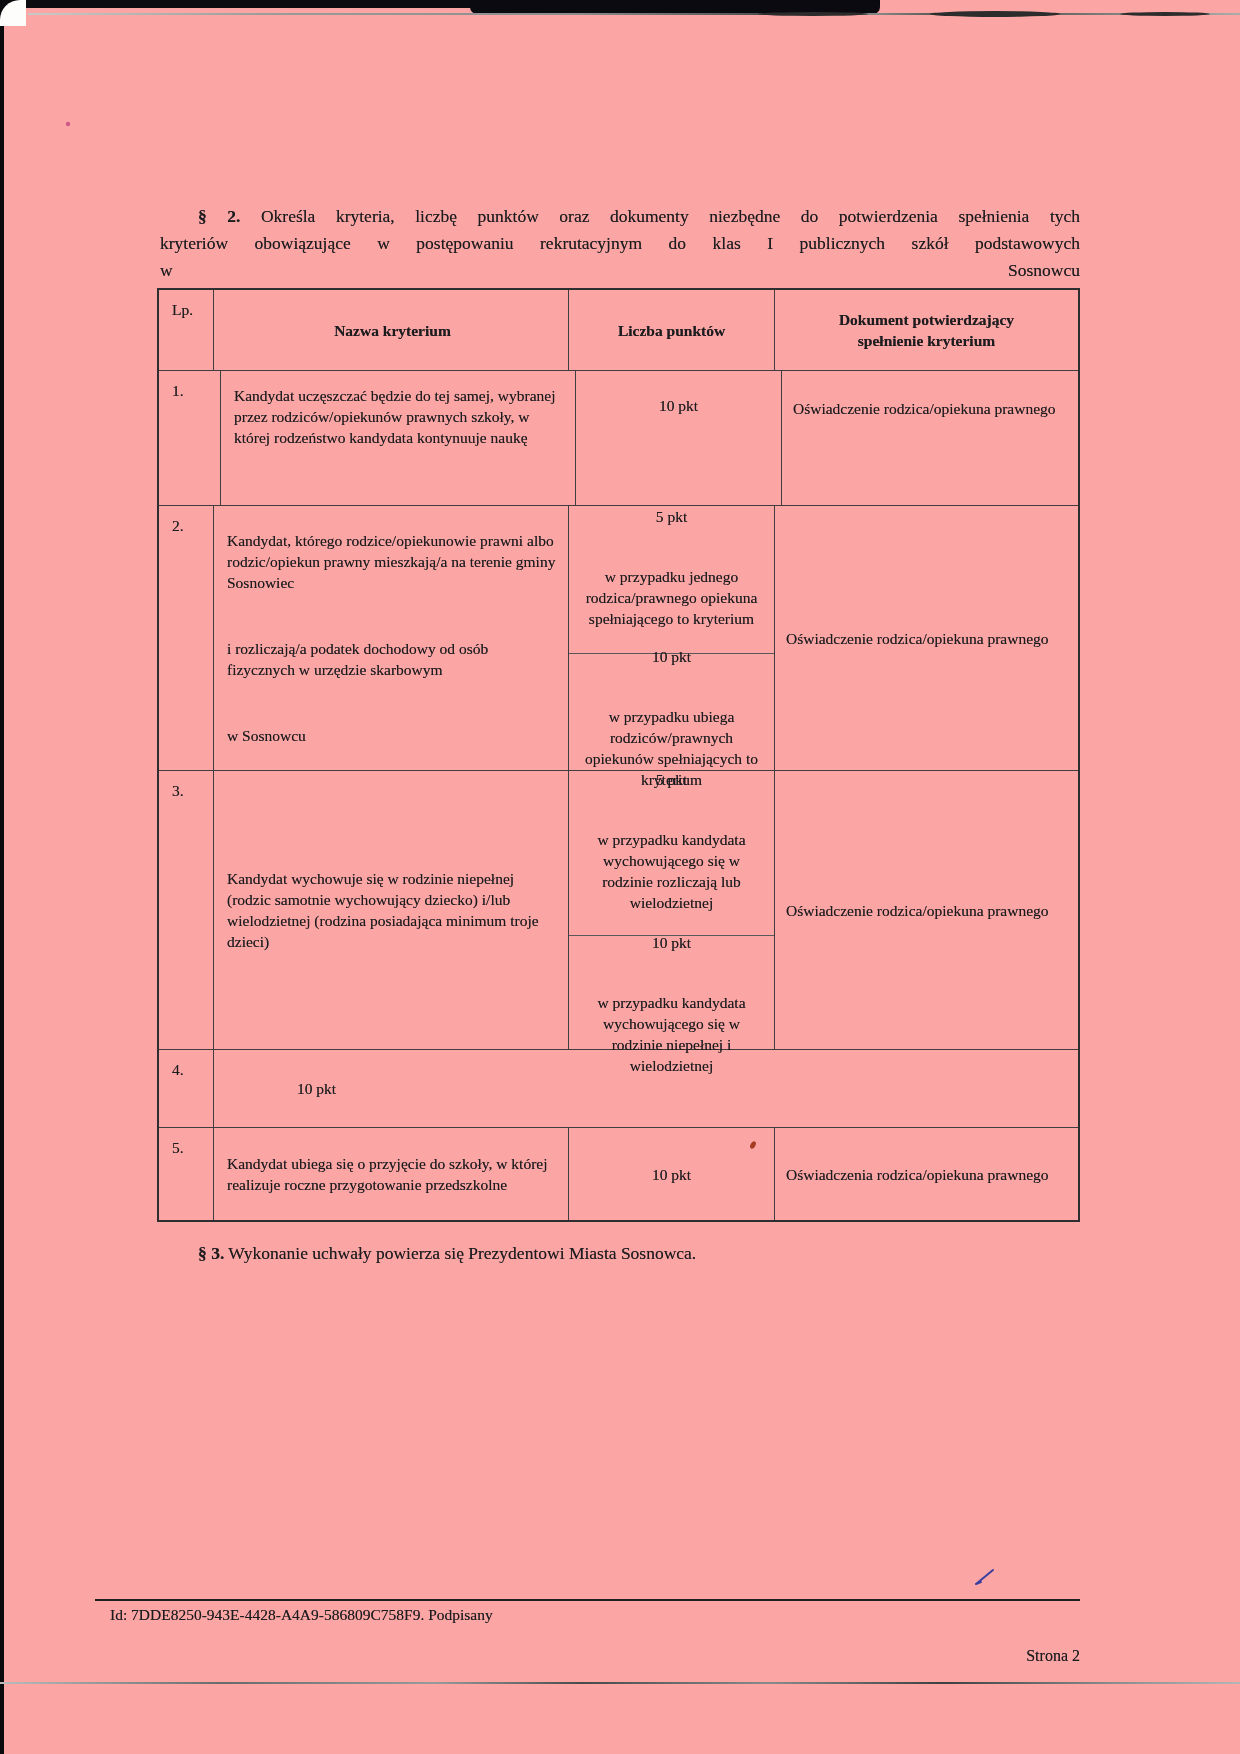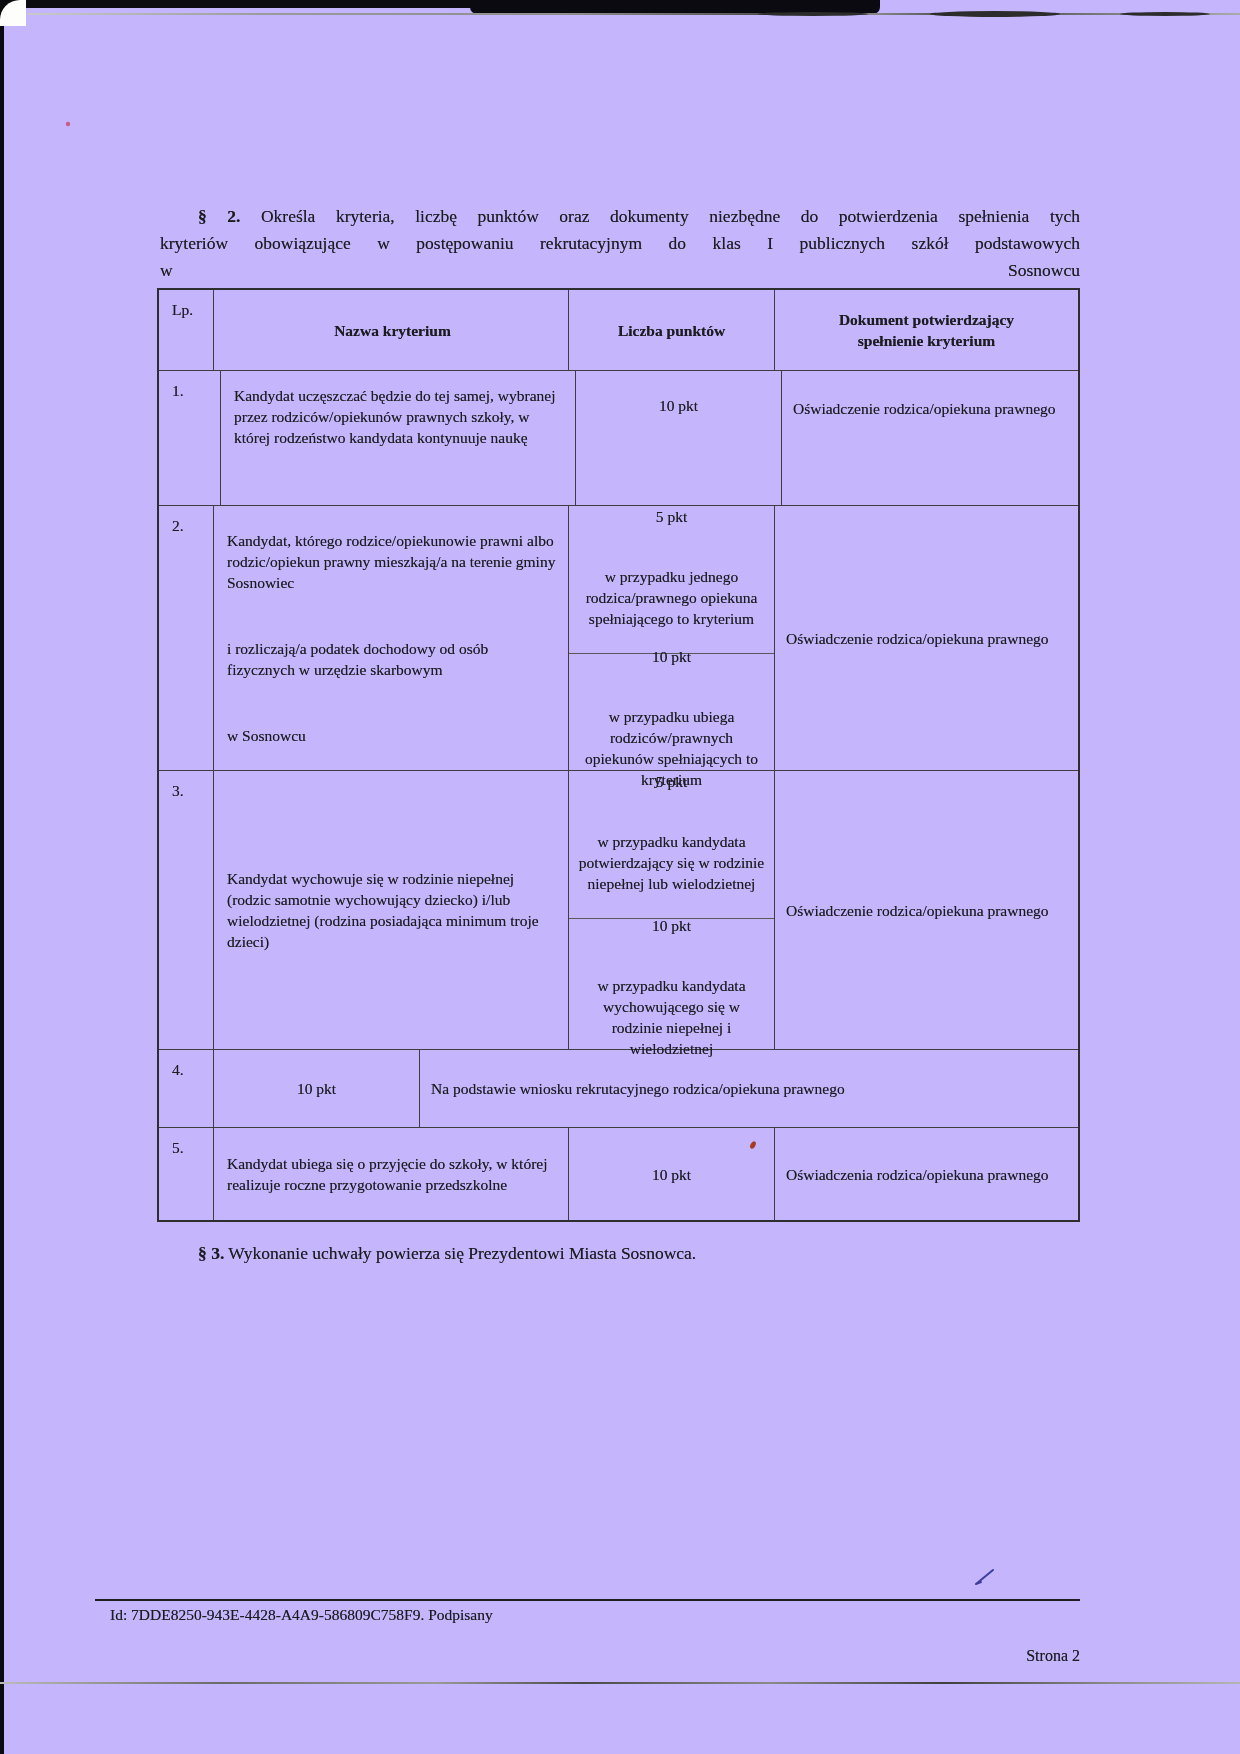--- a/index.html
+++ b/index.html
@@ -1,19 +1,19 @@
 <!DOCTYPE html>
 <html><head>
 <meta charset="utf-8">
 <style>
   * { margin:0; padding:0; box-sizing:border-box; }
   body { background:#d8d8d8; font-family:"Liberation Serif", serif; }
   .page {
     position:relative; width:1240px; height:1754px;
-    background:#c4b5fd; overflow:hidden; color:#1c1c1e;
+    background:#fca5a5; overflow:hidden; color:#1c1c1e;
     text-shadow: 0 0 0.5px rgba(30,30,35,.6);
   }
   
   .scan-edge-left { position:absolute; left:0; top:0; width:4px; height:1754px; background:#0b0b0d; }
   .scan-edge-top-thin { position:absolute; left:0; top:0; width:878px; height:8px; background:#0c0c10; }
   .scan-edge-top-thick { position:absolute; left:470px; top:0; width:410px; height:14px; background:#0a0a10; border-radius:0 0 7px 7px; }
   .scan-corner { position:absolute; left:0; top:0; width:26px; height:26px; background:#0b0b0d; }
   .scan-corner::after { content:""; position:absolute; inset:0; background:#fdfdfb; border-radius:20px 0 0 0; }
   .scan-line-top { position:absolute; left:28px; top:13px; width:1212px; height:2px;
     background:linear-gradient(90deg,#c9c9c9,#9a9a9a 20%,#8d8d8d 45%,#4a4a4a 62%,#888 70%,#3a3a3a 78%,#777 88%,#aaa); }
@@ -135,39 +135,36 @@
     </div>
 
     <div class="trow r2" style="height:279px">
       <div class="cell c-lp">3.</div>
       <div class="cell c-crit">
         <div>Kandydat wychowuje się w rodzinie niepełnej (rodzic samotnie wychowujący dziecko) i/lub wielodzietnej (rodzina posiadająca minimum troje dzieci)</div>
       </div>
       <div class="cell c-pts split">
         <div class="sub" style="height:140px">
           <div class="pv">5 pkt</div>
-          <div class="pn">w przypadku kandydata potwierdzający się w rodzinie niepełnej lub wielodzietnej</div>
+          <div class="pn">w przypadku kandydata wychowującego się w rodzinie rozliczają lub wielodzietnej</div>
         </div>
         <div class="sub" style="height:137px">
           <div class="pv">10 pkt</div>
           <div class="pn">w przypadku kandydata wychowującego się w rodzinie niepełnej i wielodzietnej</div>
         </div>
       </div>
       <div class="cell c-doc">
         <div>Oświadczenie rodzica/opiekuna prawnego</div>
       </div>
     </div>
 
     <div class="trow r3" style="height:78px">
       <div class="cell c-lp">4.</div>
       <div class="cell c-pts">
         <div class="pv">10 pkt</div>
-      </div>
-      <div class="cell c-doc">
-        <div>Na podstawie wniosku rekrutacyjnego rodzica/opiekuna prawnego</div>
       </div>
     </div>
 
     <div class="trow r4" style="height:93px">
       <div class="cell c-lp">5.</div>
       <div class="cell c-crit">
         <div>Kandydat ubiega się o przyjęcie do szkoły, w której realizuje roczne przygotowanie przedszkolne</div>
       </div>
       <div class="cell c-pts">
         <div class="pv">10 pkt</div>

